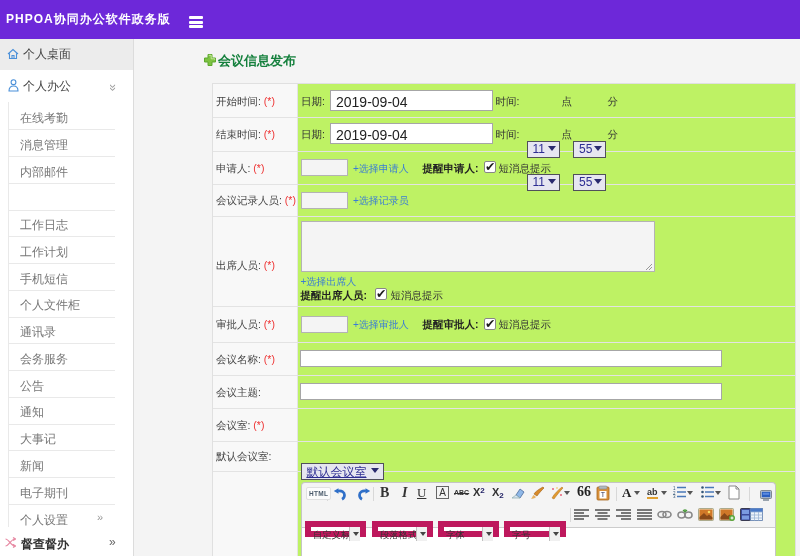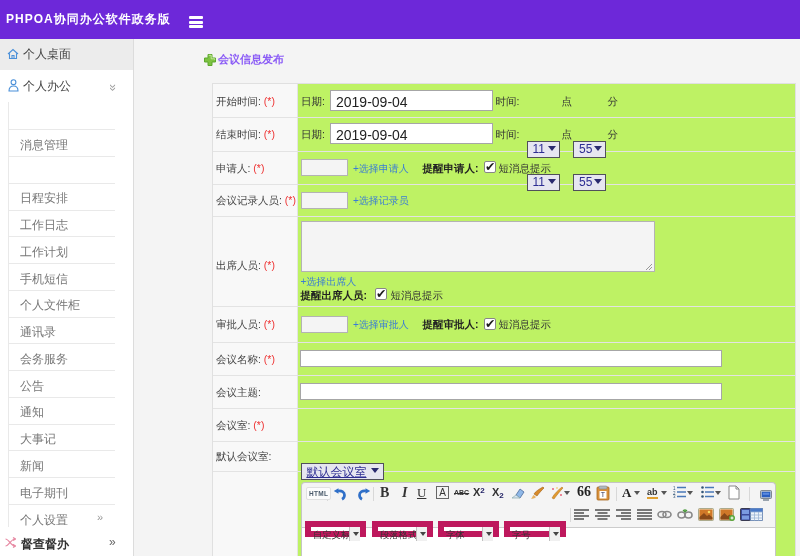--- a/index.html
+++ b/index.html
@@ -10,21 +10,21 @@
 #header .title { position:absolute; left:6px; top:0; line-height:39px; font-size:12px; font-weight:bold; color:#fff; letter-spacing:1px; }
 .hbar { position:absolute; left:189px; width:14px; height:3px; background:#fff; border-radius:1px; }
 #sidebar { position:absolute; left:0; top:39px; width:134px; height:517px; background:#fff; border-right:1px solid #dcdcdc; }
 #sb-active { position:absolute; left:0; top:0; width:133px; height:30.5px; background:#ececec; }
 .sb-main { position:absolute; left:23px; font-size:12px; color:#444; }
 .sb-sub { position:absolute; left:20px; font-size:12px; color:#777; width:105px; }
 .sb-line { position:absolute; left:8px; width:107px; border-bottom:1px solid #e9e9e9; }
 #sb-vline { position:absolute; left:8px; top:63px; height:425px; border-left:1px solid #e9e9e9; }
 .chev { position:absolute; color:#999; font-size:11px; }
 #content { position:absolute; left:134px; top:39px; width:666px; height:517px; background:#f4f4f4; }
-#page-title { position:absolute; left:84px; top:13px; font-size:11px; font-weight:bold; color:#8b5cf6; }
+#page-title { position:absolute; left:84px; top:13px; font-size:13px; font-weight:bold; color:#15803d; }
 #formtbl { position:absolute; left:78px; top:44px; width:584px; height:473px; background:#bef264; border:1px solid #e0e0e0; border-bottom:none; }
 #labelcol { position:absolute; left:0; top:0; width:85px; height:473px; background:#f8f8f8; border-right:1px solid #e3e3e3; }
 .rowline { position:absolute; left:0; width:582px; border-bottom:1px solid #e3e3e3; }
 .lbl { position:absolute; left:3px; font-size:10.5px; color:#444; white-space:nowrap; }
 .lbl i { font-style:normal; color:#ee3333; }
 .ftext { position:absolute; font-size:10.5px; color:#333; white-space:nowrap; }
 .flink { position:absolute; font-size:10px; color:#3a7cd5; white-space:nowrap; }
 .fbold { position:absolute; font-size:10.5px; font-weight:bold; color:#222; white-space:nowrap; }
 .inp { position:absolute; background:#fff; border:1px solid #a6a6a6; }
 .inpg { position:absolute; background:#f4f4f4; border:1px solid #b3b3b3; }
@@ -57,25 +57,26 @@
       <path d="M1 6 L6 1.5 L11 6 M2.5 5.5 V10.5 H9.5 V5.5 M5 10.5 V7.5 H7 V10.5" fill="none" stroke="#4a90d9" stroke-width="1.1"></path>
     </svg>
   <span class="sb-main" style="top:0;line-height:30px">个人桌面</span>
   <svg class="abs" style="left:8px;top:40px" width="11" height="13" viewBox="0 0 11 13">
       <circle cx="5.5" cy="3.2" r="2.4" fill="none" stroke="#4a90d9" stroke-width="1.1"></circle>
       <path d="M1 12 C1 8.5 3 7 5.5 7 C8 7 10 8.5 10 12 Z" fill="none" stroke="#4a90d9" stroke-width="1.1"></path>
     </svg>
   <span class="sb-main" style="top:31px;line-height:33px">个人办公</span>
   <span class="chev" style="left:110px;top:41px;font-size:13px;transform:rotate(90deg)">»</span>
   <div id="sb-vline"></div>
+  <span class="sb-sub" style="top:71px">在线考勤</span>
   <div class="sb-line" style="top:90px"></div>
   <span class="sb-sub" style="top:98px">消息管理</span>
   <div class="sb-line" style="top:117px"></div>
+  <span class="sb-sub" style="top:125px">内部邮件</span>
   <div class="sb-line" style="top:144px"></div>
-  <span class="sb-sub" style="top:151px">日程安排</span>
   <div class="sb-line" style="top:171px"></div>
   <span class="sb-sub" style="top:178px">工作日志</span>
   <div class="sb-line" style="top:197px"></div>
   <span class="sb-sub" style="top:205px">工作计划</span>
   <div class="sb-line" style="top:224px"></div>
   <span class="sb-sub" style="top:232px">手机短信</span>
   <div class="sb-line" style="top:251px"></div>
   <span class="sb-sub" style="top:258px">个人文件柜</span>
   <div class="sb-line" style="top:278px"></div>
   <span class="sb-sub" style="top:285px">通讯录</span>

